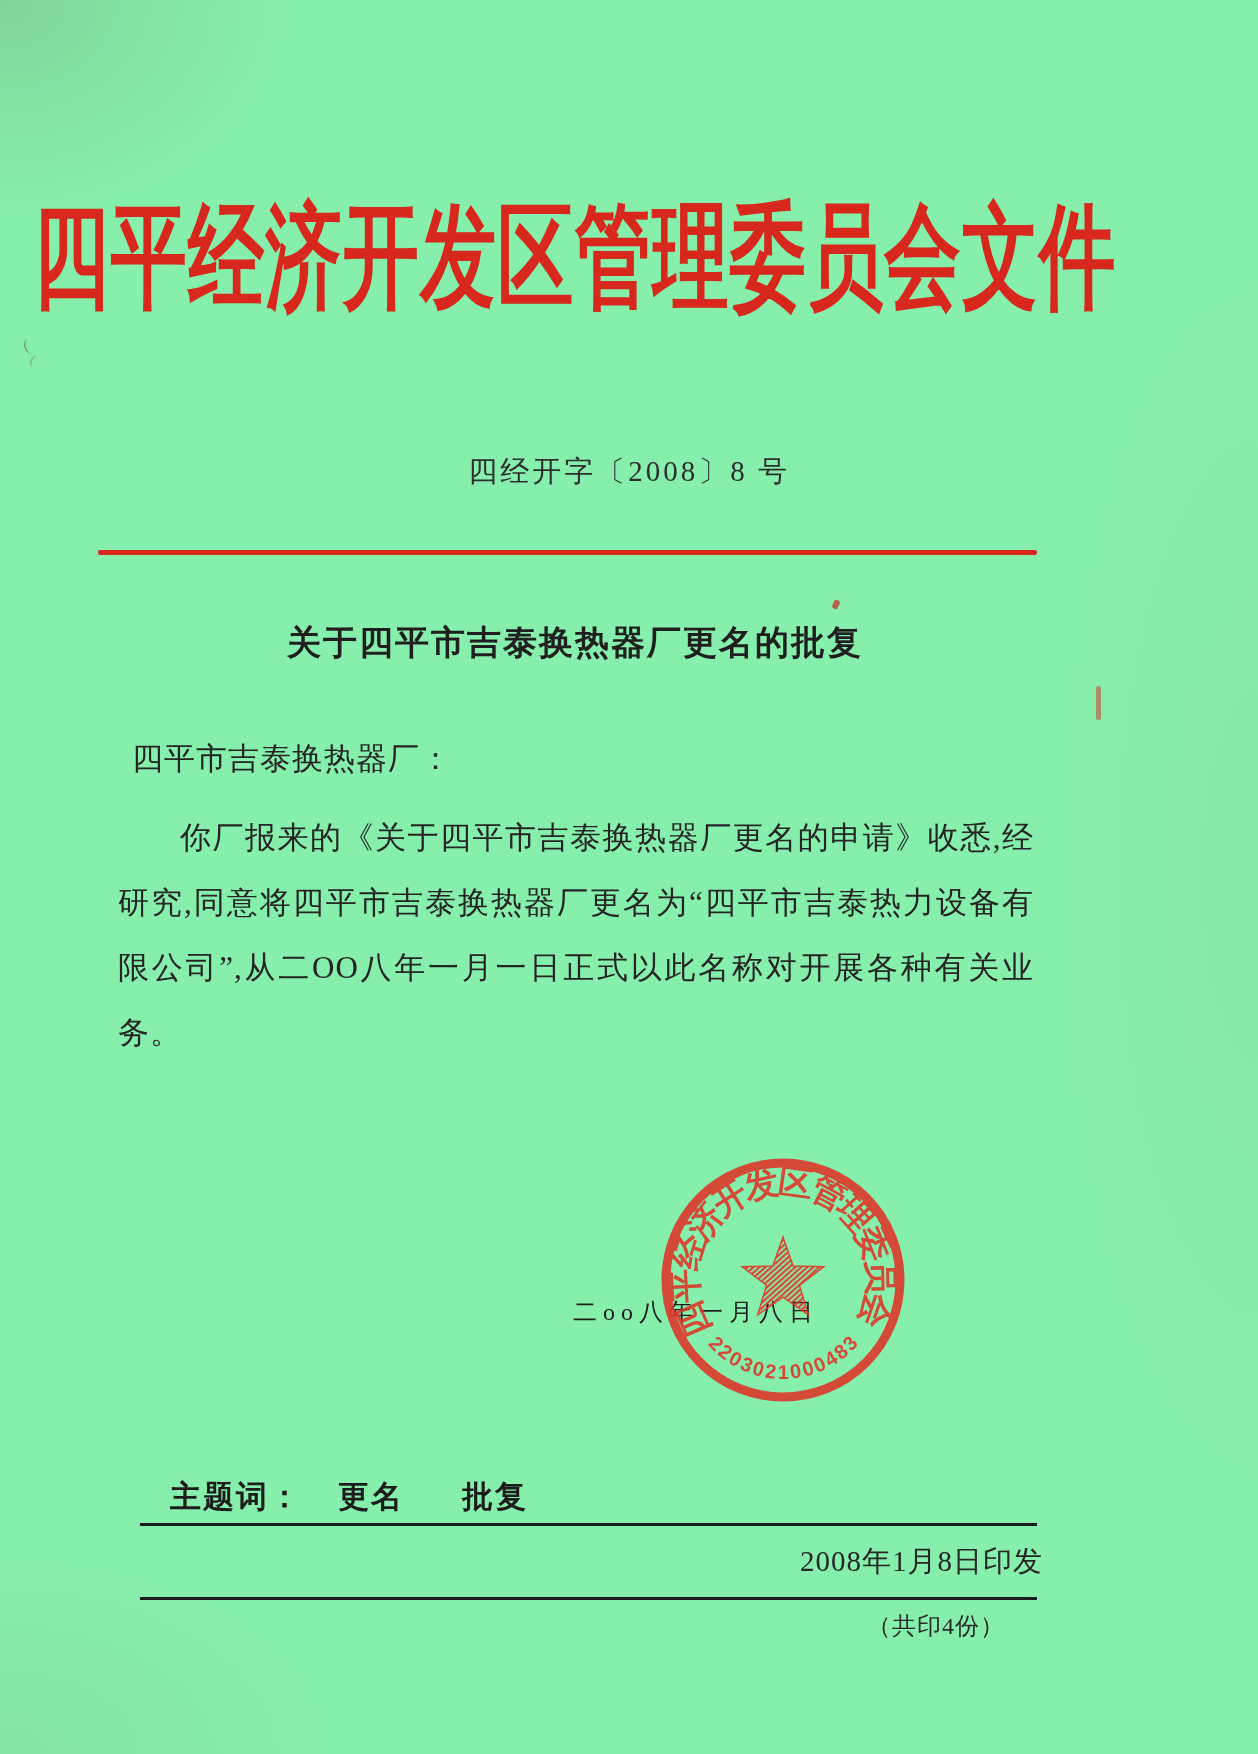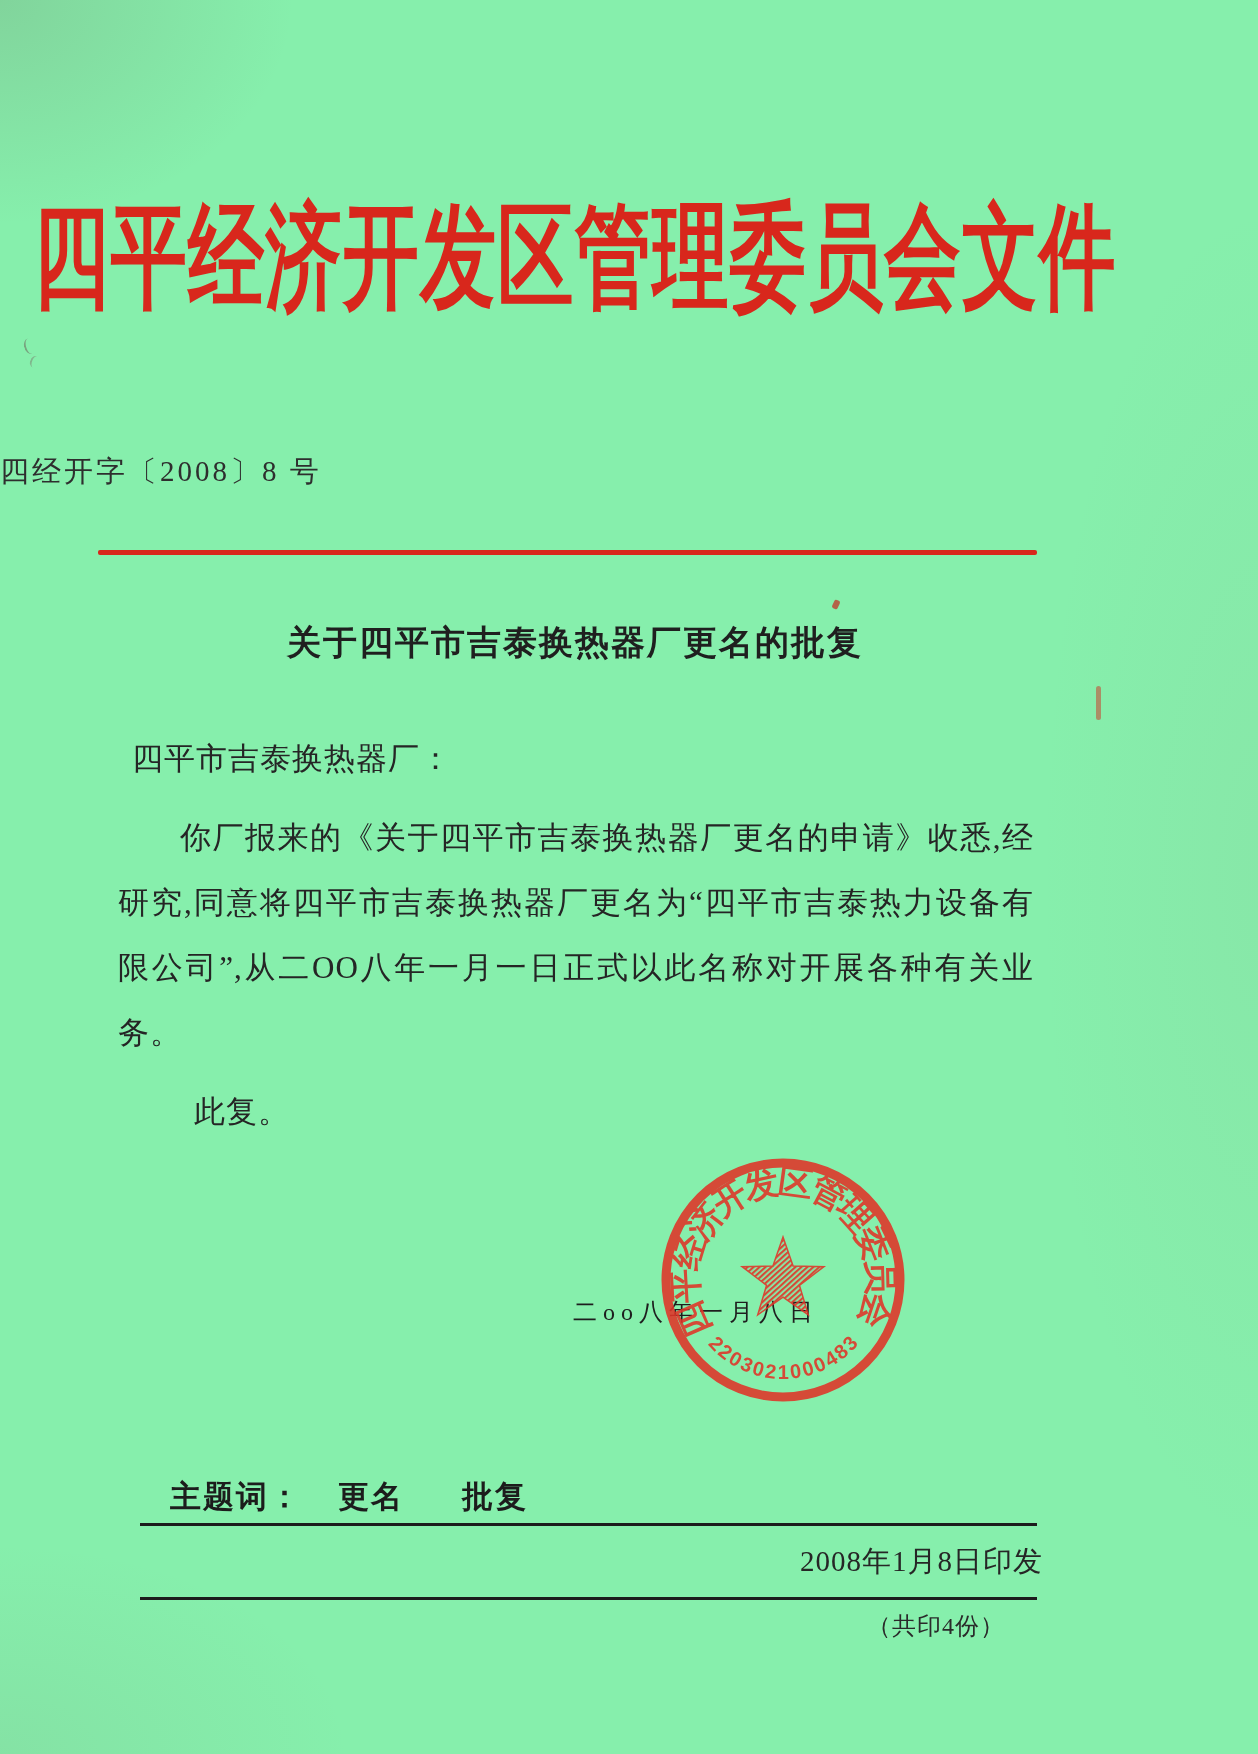--- a/index.html
+++ b/index.html
@@ -16,21 +16,21 @@
       radial-gradient(ellipse 500px 300px at 0% 100%, rgba(120,115,100,.10), transparent 70%),
       radial-gradient(ellipse 300px 900px at 100% 50%, rgba(150,140,120,.08), transparent 75%);
   }
   .header-title {
     position:absolute; top:182px; left:575px; white-space:nowrap;
     transform:translateX(-50%) scale(0.73,1.10); transform-origin:center top;
     font-size:104px; font-weight:bold; letter-spacing:2px;
     font-family:"Liberation Serif", serif;
   }
   .doc-number {
-    position:absolute; top:452px; left:0; width:1258px; 
+    position:absolute; top:452px; left:0; width:1258px; text-align:center;
     font-size:29px; letter-spacing:3px; color:#2e2e2e;
   }
   .red-rule { position:absolute; left:98px; top:550px; width:939px; height:5px; border-radius:2px; }
   .doc-title {
     position:absolute; top:620px; left:0; width:1150px; text-align:center;
     font-size:34px; font-weight:bold; letter-spacing:2px; color:#1f1f1f;
     font-family:"Liberation Sans", sans-serif;
   }
   .body-block {
     position:absolute; left:118px; top:712px; width:916px;
@@ -76,21 +76,20 @@
 
   <div class="doc-number">四经开字〔2008〕8 号</div>
 
   <div class="red-rule" style="background:#d8271c;"></div>
 
   <div class="doc-title">关于四平市吉泰换热器厂更名的批复</div>
 
   <div class="body-block">
     <p class="addressee">四平市吉泰换热器厂：</p>
     <p class="para">你厂报来的《关于四平市吉泰换热器厂更名的申请》收悉,经研究,同意将四平市吉泰换热器厂更名为“四平市吉泰热力设备有限公司”,从二OO八年一月一日正式以此名称对开展各种有关业务。</p>
-    <p class="closing">此复。</p>
   </div>
 
   <div class="date-line">二oo八年一月八日</div>
 
   <svg class="seal" viewBox="0 0 264 264" xmlns="http://www.w3.org/2000/svg">
     <defs>
       <path id="sealTopArc" d="M 61.6 181.3 A 86 86 0 1 1 202.4 181.3" fill="none"></path>
       <path id="sealBottomArc" d="M 54 193 A 99 99 0 0 0 210 193" fill="none"></path>
       <pattern id="sealHatch" width="4" height="4" patternUnits="userSpaceOnUse" patternTransform="rotate(48)">
         <line x1="1" y1="0" x2="1" y2="4" stroke="#e03428" stroke-width="2.4"></line>

